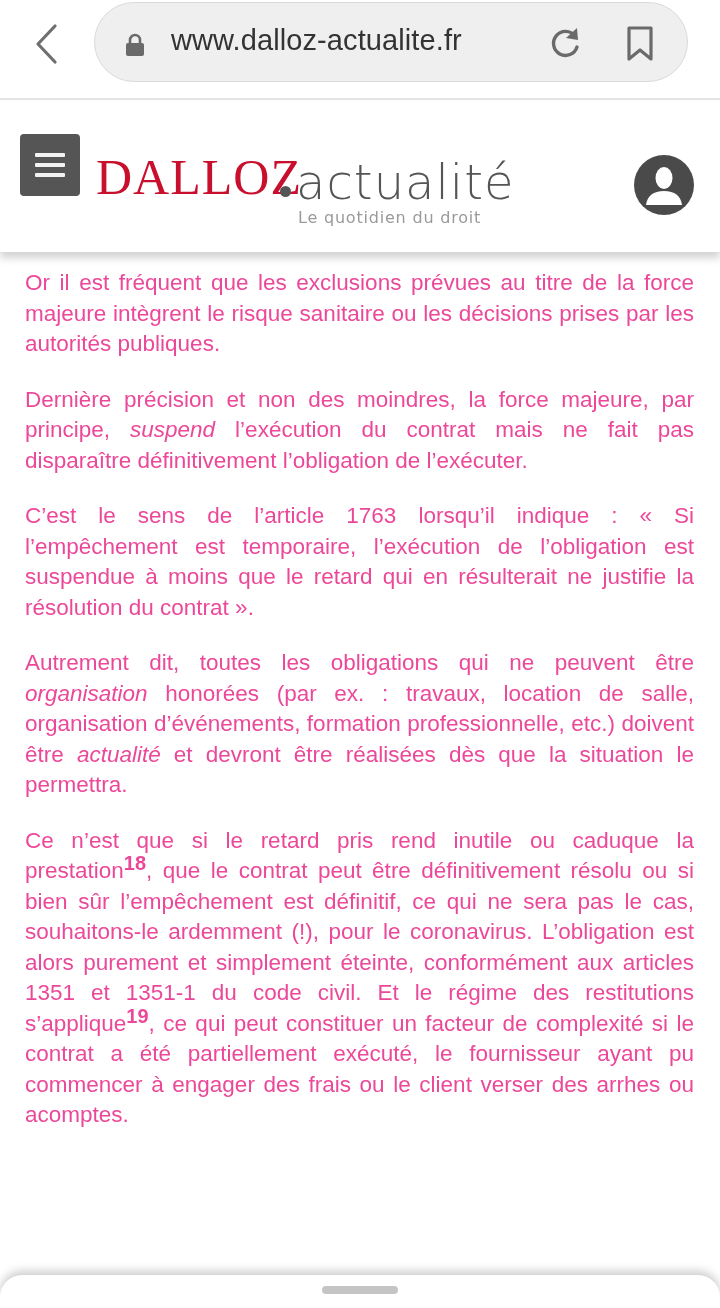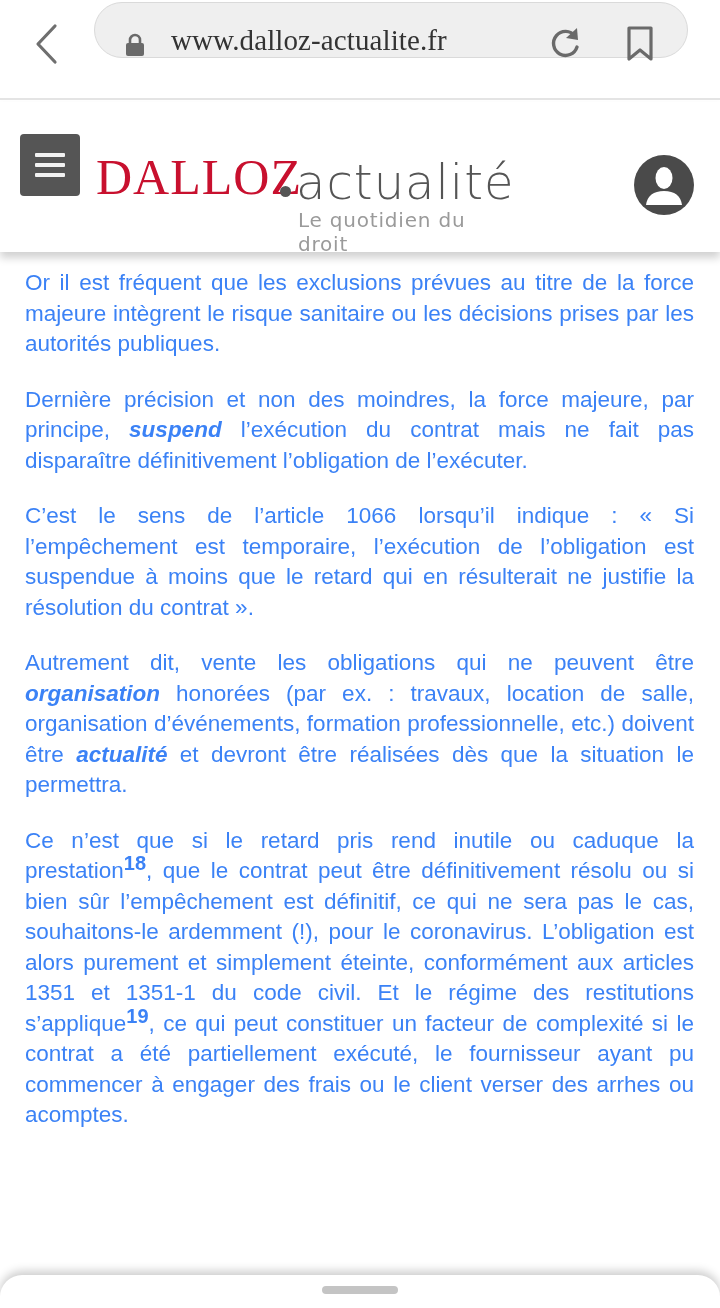--- a/index.html
+++ b/index.html
@@ -1,41 +1,41 @@
 <!DOCTYPE html>
 <html><head>
 <meta charset="utf-8">
 <style>
   html, body { margin:0; padding:0; }
   body { width:720px; height:1308px; background:#ffffff; overflow:hidden; position:relative; font-family:"Liberation Sans", sans-serif; }
 
   
   .browser-bar { position:absolute; left:0; top:0; width:720px; height:100px; background:#ffffff; border-bottom:2px solid #e4e4e4; box-sizing:border-box; }
   .back-btn { position:absolute; left:28px; top:22px; width:36px; height:44px; display:flex; align-items:center; justify-content:center; cursor:pointer; }
-  .url-pill { position:absolute; left:94px; top:2px; width:594px; height:56px; background:#efefef; border:1px solid #dadada; border-radius:40px; box-sizing:border-box;font-family:Liberation Serif, serif; }
+  .url-pill { position:absolute; left:94px; top:2px; width:594px; height:80px; background:#efefef; border:1px solid #dadada; border-radius:40px; box-sizing:border-box; }
   .lock { position:absolute; left:30px; top:30px; }
   .url-text { position:absolute; left:76px; top:21px; font-size:29px; color:#333; letter-spacing:0.1px; }
   .reload { position:absolute; left:452px; top:22px; cursor:pointer; }
   .bookmark { position:absolute; left:530px; top:22px; cursor:pointer; }
 
   
   .site-header { position:absolute; left:0; top:102px; width:720px; height:150px; background:#fff; box-shadow:0 6px 8px rgba(0,0,0,0.18); z-index:2; }
   .menu-btn { position:absolute; left:20px; top:32px; width:60px; height:62px; background:#555555; border-radius:4px; display:flex; flex-direction:column; align-items:center; justify-content:center; gap:6px; cursor:pointer; }
   .menu-btn span { display:block; width:30px; height:4px; background:#f2f2f2; border-radius:1px; }
   .logo { position:absolute; left:96px; top:50px; height:90px; width:400px; }
   .logo-dalloz { position:absolute; left:0; top:0; font-family:"Liberation Serif", serif; font-size:50px; color:#c8102e; letter-spacing:1px; line-height:1;text-align:right; }
   .logo-dot { position:absolute; left:184px; top:34px; width:11px; height:11px; border-radius:50%; background:#555; }
   .logo-actualite { position:absolute; left:200px; top:6px; font-family:"DejaVu Sans", sans-serif; font-size:48px; color:#555; font-weight:300; letter-spacing:1px; line-height:1; }
-  .logo-tagline { position:absolute; left:202px; top:56px; font-family:"DejaVu Sans", sans-serif; font-size:20px; color:#9a9a9a; letter-spacing:0.8px; }
+  .logo-tagline { position:absolute; left:202px; top:56px; font-family:"DejaVu Sans", sans-serif; font-size:16px; color:#9a9a9a; letter-spacing:0.8px; }
   .avatar { position:absolute; left:634px; top:53px; width:60px; height:60px; border-radius:50%; background:#4a4a4a; overflow:hidden; cursor:pointer; }
 
   
-  .article { position:absolute; left:25px; top:268px; width:669px; color:#3b82f6; font-size:22.5px; line-height:30.5px; text-align:justify; }
+  .article { position:absolute; left:25px; top:268px; width:669px; color:#ec4899; font-size:22.5px; line-height:30.5px; text-align:justify; }
   .article p { margin:0 0 25px 0; }
-  .article em { font-style:italic;font-weight:bold; }
+  .article em { font-style:italic; }
   .article sup { font-weight:bold; font-size:20px; line-height:0; vertical-align:super; }
 
   
   .bottom-sheet { position:absolute; left:0; top:1275px; width:720px; height:40px; background:#fff; border-radius:22px 22px 0 0; box-shadow:0 -4px 10px rgba(0,0,0,0.2); z-index:3; }
   .sheet-handle { position:absolute; left:322px; top:11px; width:76px; height:8px; border-radius:4px; background:#c4c4c4; cursor:grab; }
 </style>
 </head>
 <body>
 
 <div class="browser-bar">
@@ -81,24 +81,24 @@
 </header>
 
 <article class="article">
   <p>
     <span>Or il est fréquent que les exclusions prévues au titre de la force majeure intègrent le risque sanitaire ou les décisions prises par les autorités publiques.</span>
   </p>
   <p>
     <span>Dernière précision et non des moindres, la force majeure, par principe, </span><em>suspend</em><span> l’exécution du contrat mais ne fait pas disparaître définitivement l’obligation de l’exécuter.</span>
   </p>
   <p>
-    <span>C’est le sens de l’article 1066 lorsqu’il indique : « Si l’empêchement est temporaire, l’exécution de l’obligation est suspendue à moins que le retard qui en résulterait ne justifie la résolution du contrat ».</span>
+    <span>C’est le sens de l’article 1763 lorsqu’il indique : « Si l’empêchement est temporaire, l’exécution de l’obligation est suspendue à moins que le retard qui en résulterait ne justifie la résolution du contrat ».</span>
   </p>
   <p>
-    <span>Autrement dit, vente les obligations qui ne peuvent être </span><em>organisation</em><span> honorées (par ex. : travaux, location de salle, organisation d’événements, formation professionnelle, etc.) doivent être </span><em>actualité</em><span> et devront être réalisées dès que la situation le permettra.</span>
+    <span>Autrement dit, toutes les obligations qui ne peuvent être </span><em>organisation</em><span> honorées (par ex. : travaux, location de salle, organisation d’événements, formation professionnelle, etc.) doivent être </span><em>actualité</em><span> et devront être réalisées dès que la situation le permettra.</span>
   </p>
   <p>
     <span>Ce n’est que si le retard pris rend inutile ou caduque la prestation</span><sup>18</sup><span>, que le contrat peut être définitivement résolu ou si bien sûr l’empêchement est définitif, ce qui ne sera pas le cas, souhaitons-le ardemment (!), pour le coronavirus. L’obligation est alors purement et simplement éteinte, conformément aux articles 1351 et 1351-1 du code civil. Et le régime des restitutions s’applique</span><sup>19</sup><span>, ce qui peut constituer un facteur de complexité si le contrat a été partiellement exécuté, le fournisseur ayant pu commencer à engager des frais ou le client verser des arrhes ou acomptes.</span>
   </p>
 </article>
 
 <div class="bottom-sheet">
   <div class="sheet-handle"></div>
 </div>
 

